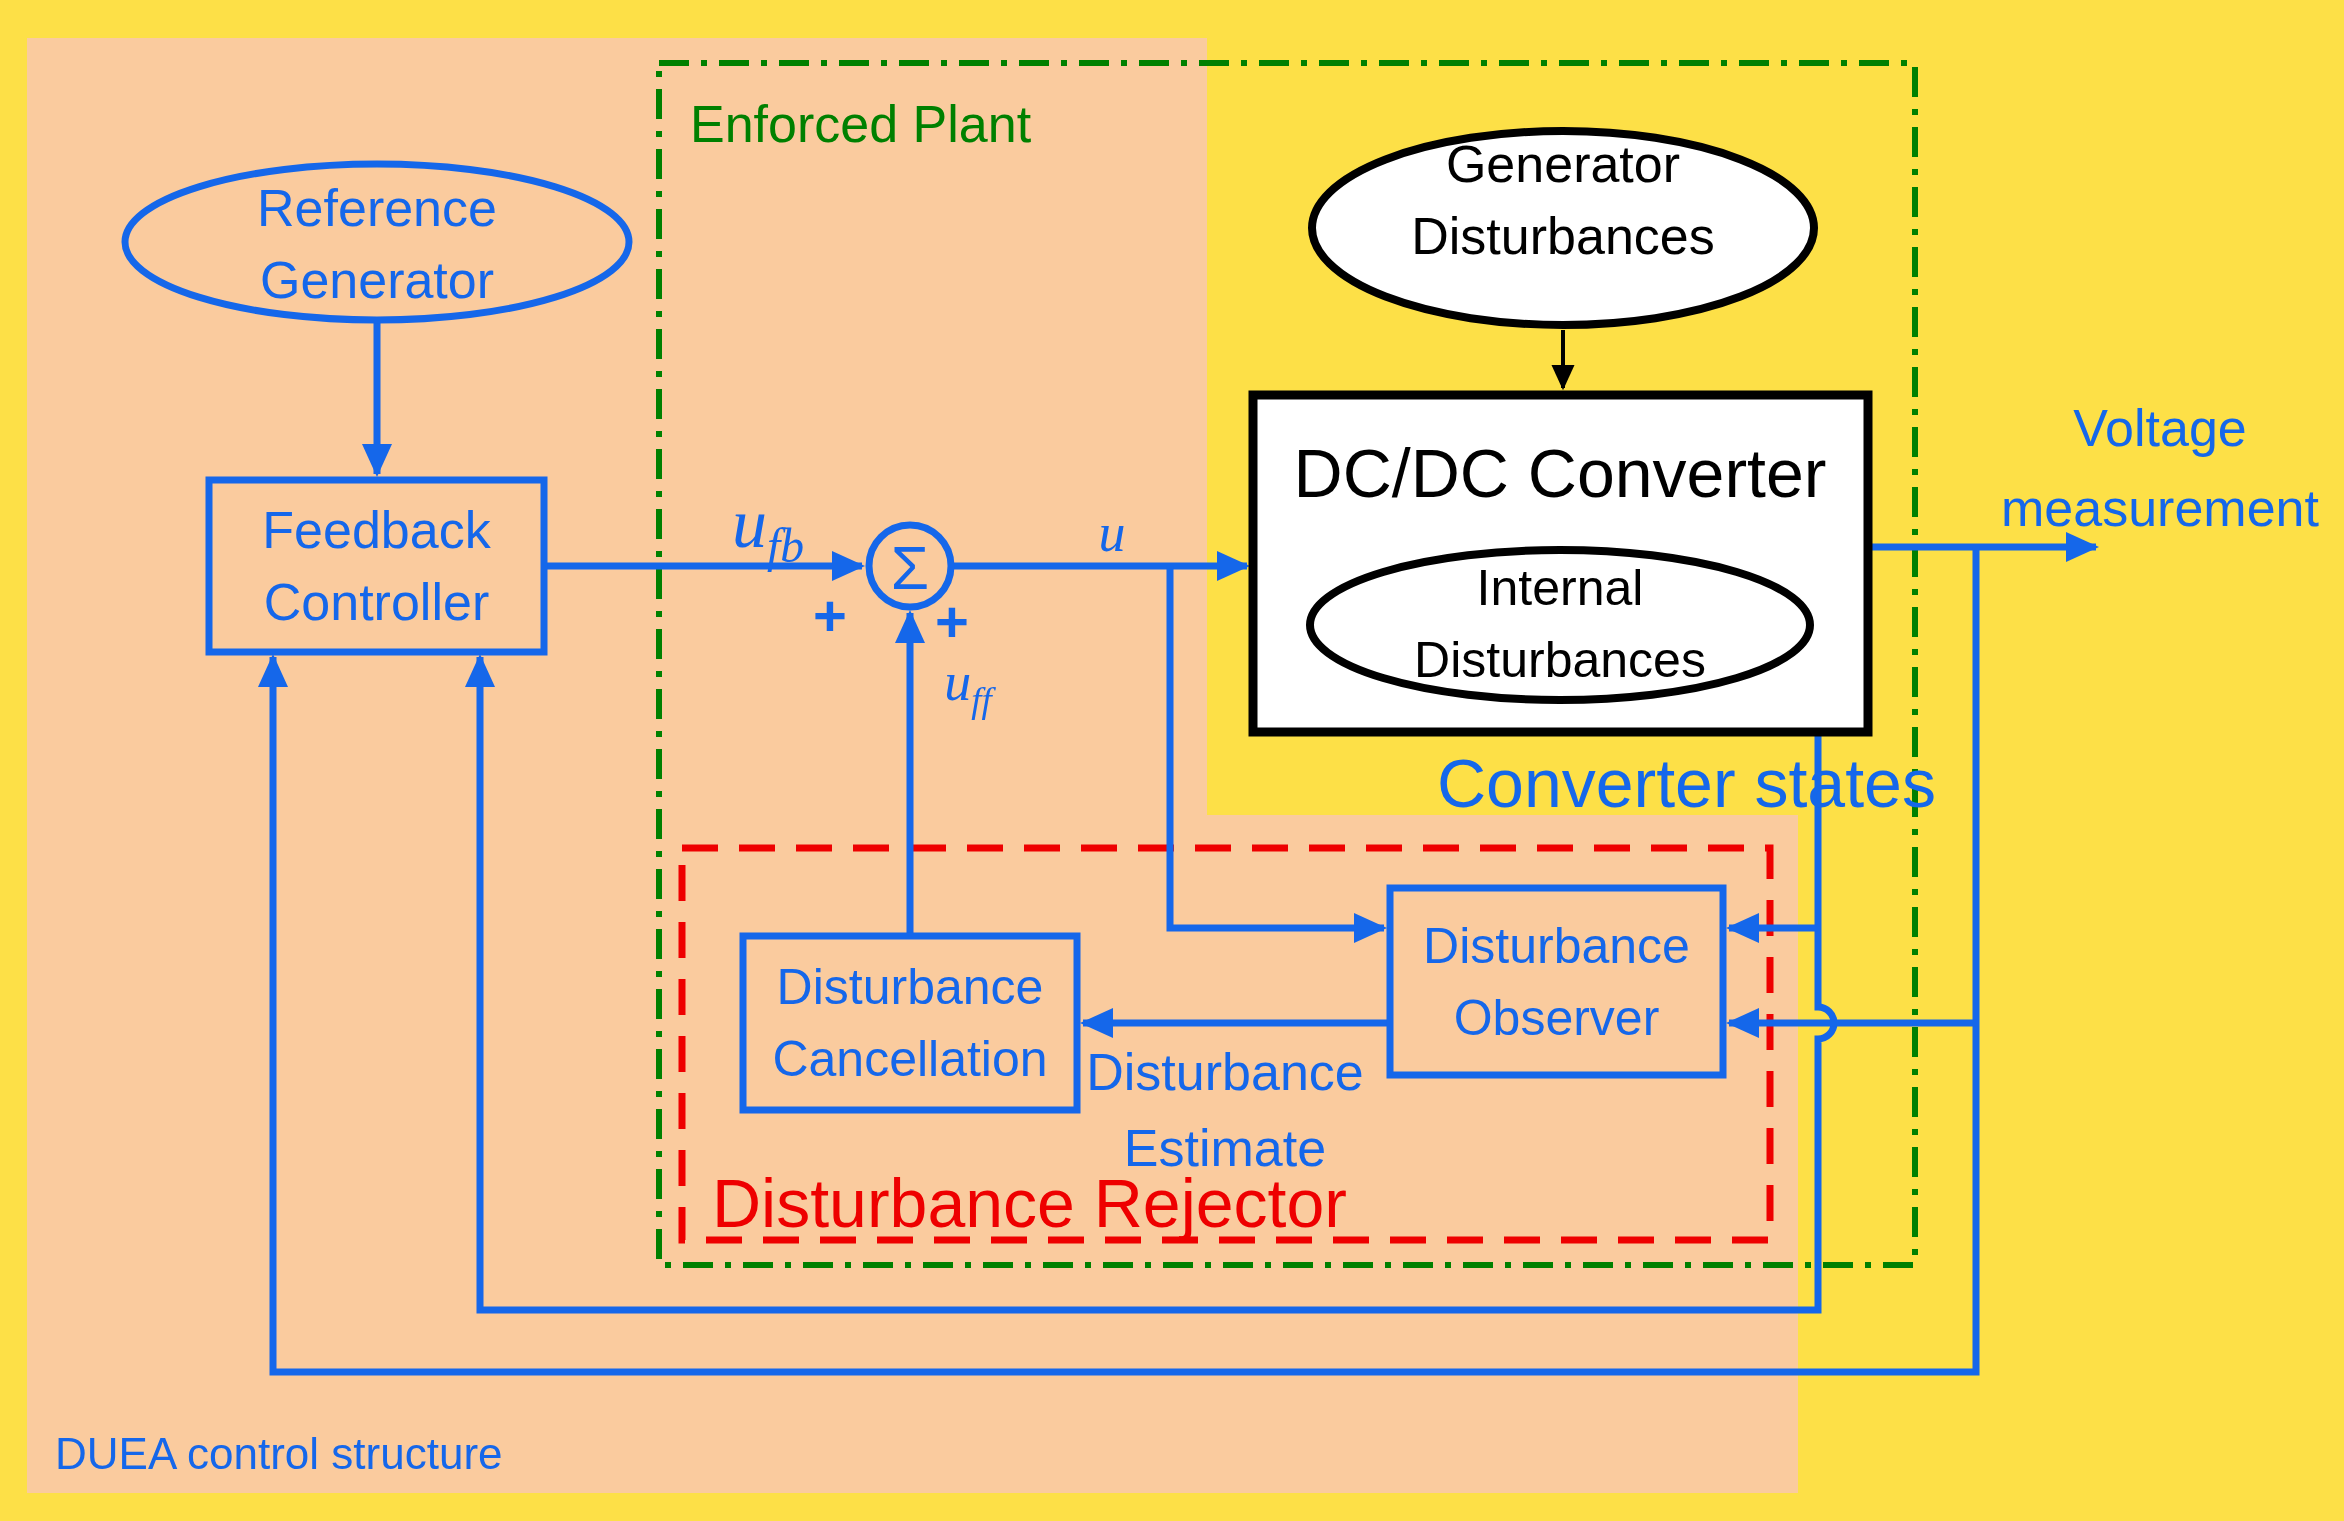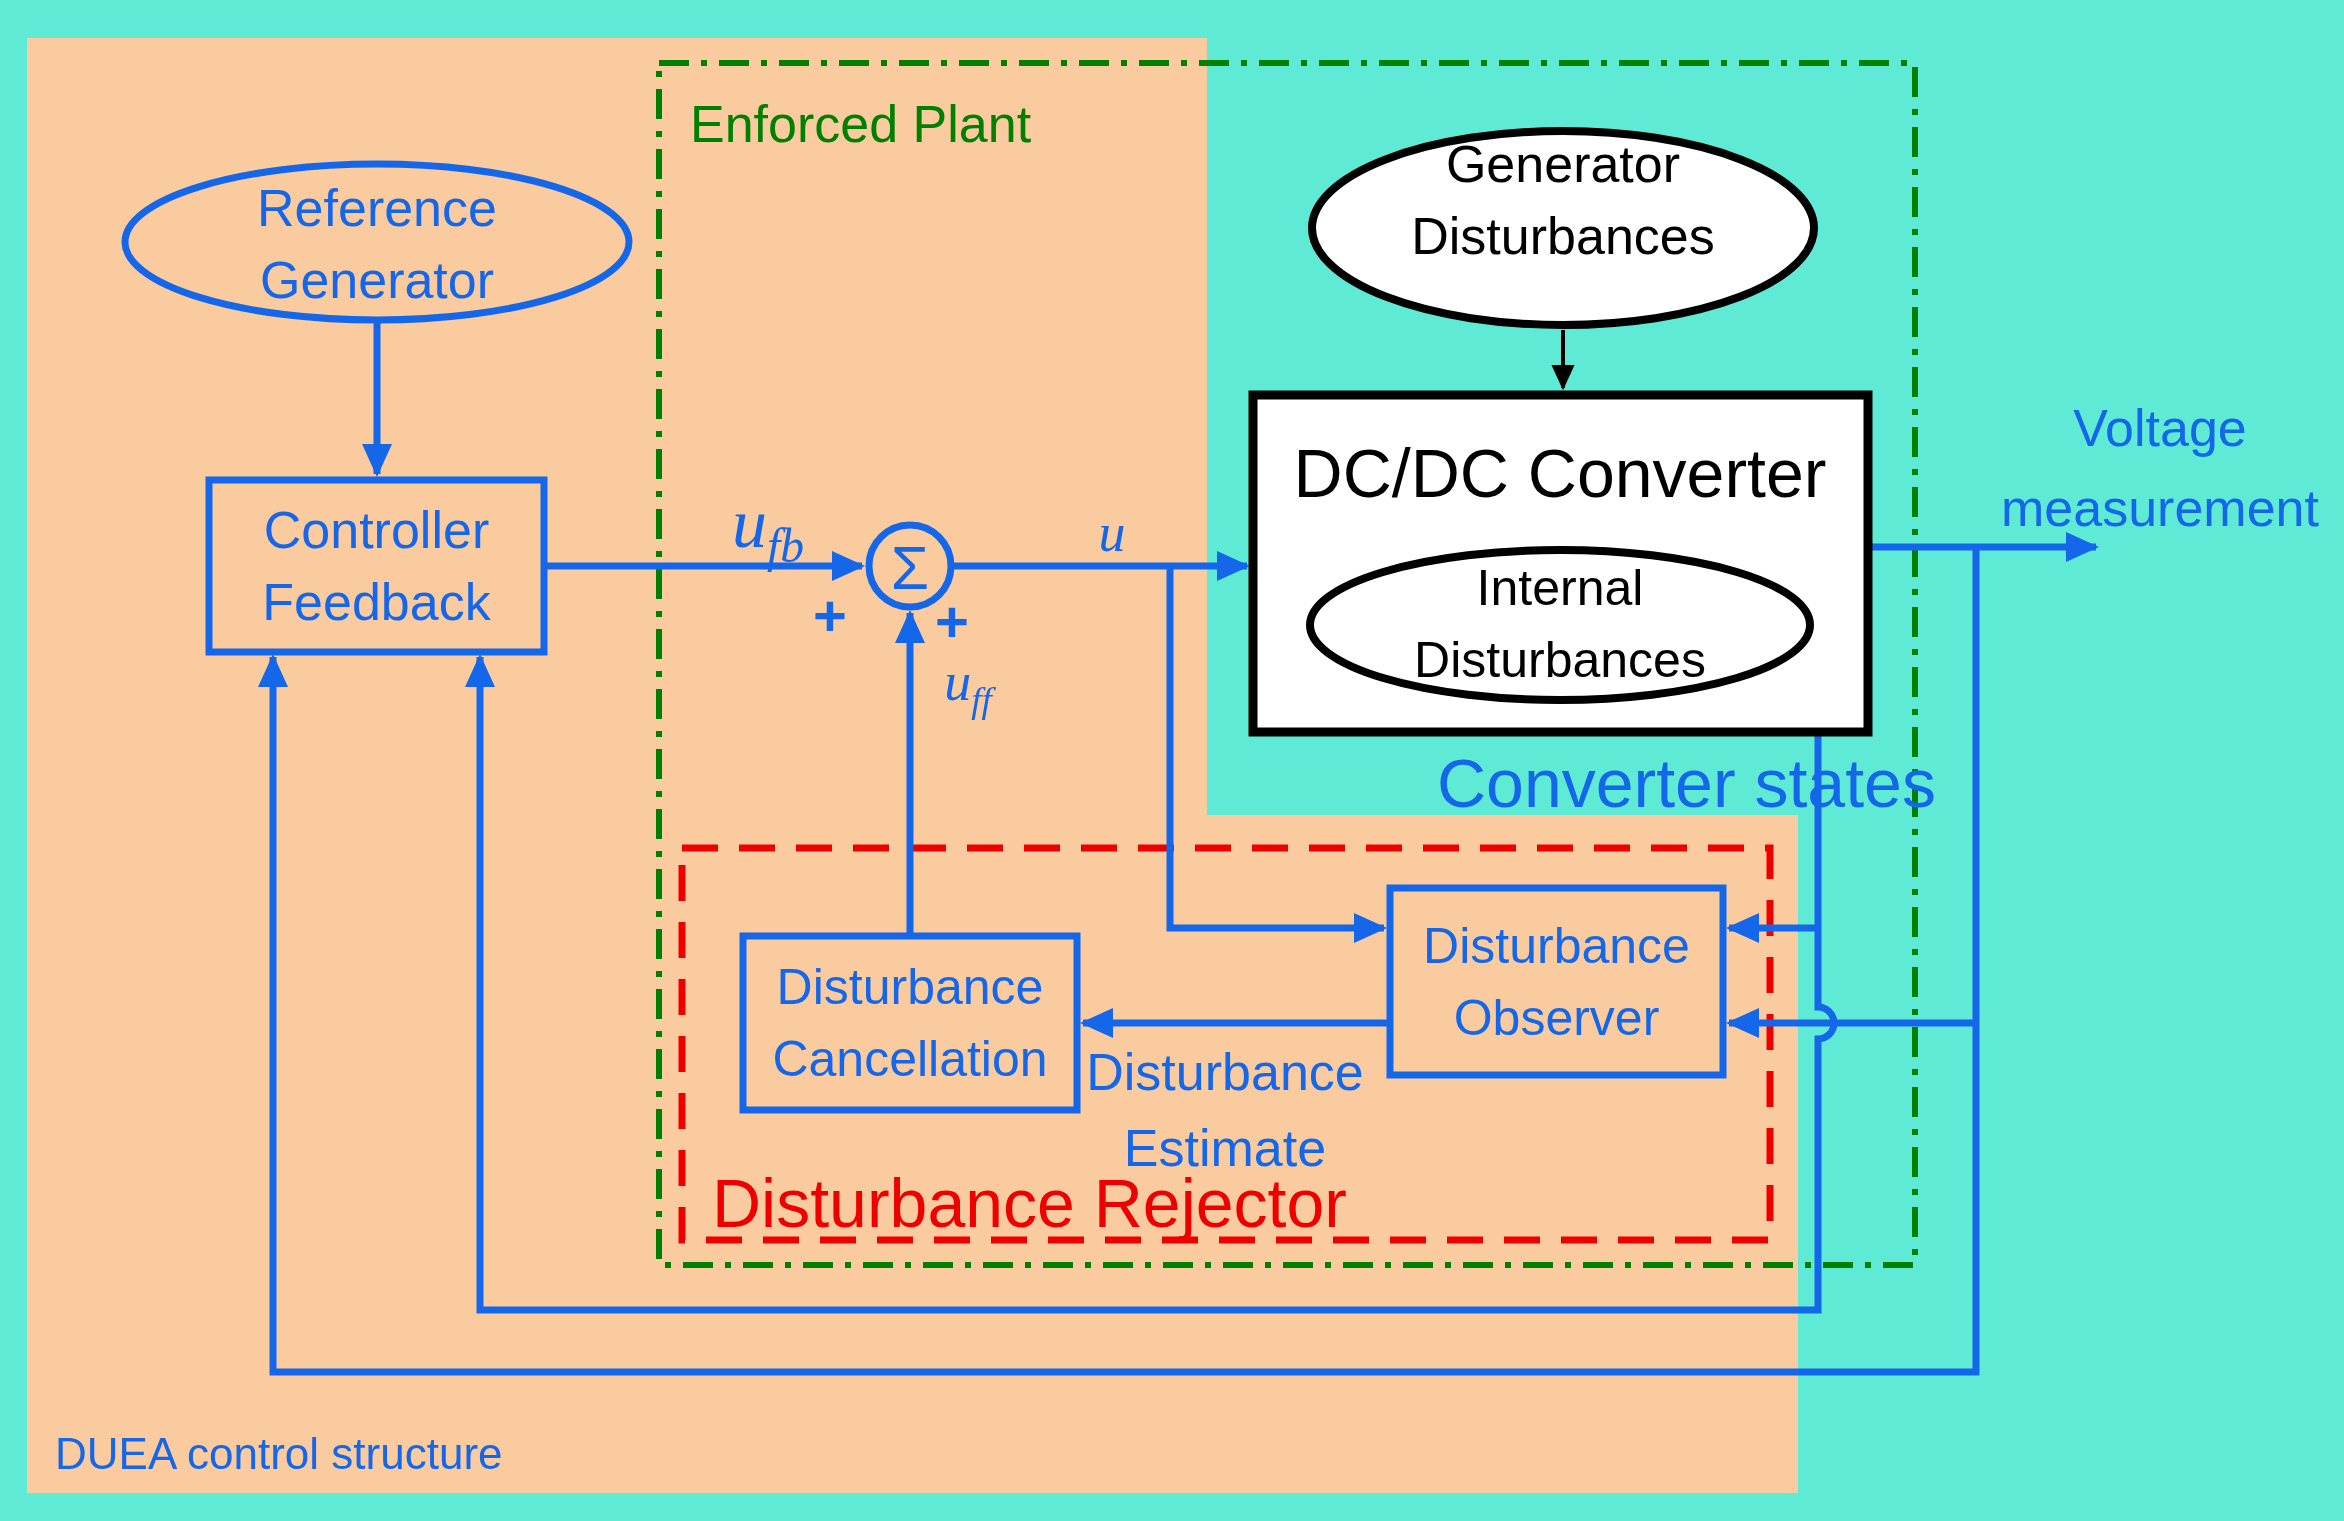--- a/index.html
+++ b/index.html
@@ -1,16 +1,16 @@
 <!DOCTYPE html>
 <html><head>
 <meta charset="utf-8">
 <style>
   html,body{margin:0;padding:0;background:#ffffff;}
-  #stage{position:relative;width:2344px;height:1521px;background:#5eead4;overflow:hidden;
+  #stage{position:relative;width:2344px;height:1521px;background:#fde047;overflow:hidden;
          font-family:"Liberation Sans", sans-serif;}
   #stage svg{position:absolute;left:0;top:0;}
   .lbl{position:absolute;white-space:nowrap;}
   .center-x{transform:translateX(-50%);}
   .center-xy{transform:translate(-50%,-50%);}
   .two-line{text-align:center;}
   .blue{color:#1567ea;}
   .green{color:#008000;}
   .red{color:#ee0000;}
   .black{color:#000000;}
@@ -74,22 +74,22 @@
   <div class="lbl green f52" style="left:690px;top:88px;">Enforced Plant</div>
   <div class="lbl red f54" style="left:712px;top:1168px;">Disturbance Rejector</div>
   <div class="lbl blue f56" style="left:55px;top:1424px;">DUEA control structure</div>
 
   <div class="lbl blue f52 two-line center-x" style="left:377px;top:172px;">
     <div>Reference</div>
     <div>Generator</div>
   </div>
 
   <div class="lbl blue f52 boxlabel" style="left:209px;top:480px;width:335px;height:172px;">
+    <div>Feedback</div>
     <div>Controller</div>
-    <div>Feedback</div>
   </div>
 
   <div class="lbl black f52 two-line center-x" style="left:1563px;top:128px;">
     <div>Generator</div>
     <div>Disturbances</div>
   </div>
 
   <div class="lbl black f54 center-x" style="left:1560px;top:438px;">DC/DC Converter</div>
 
   <div class="lbl black f50 two-line center-x" style="left:1560px;top:552px;">

